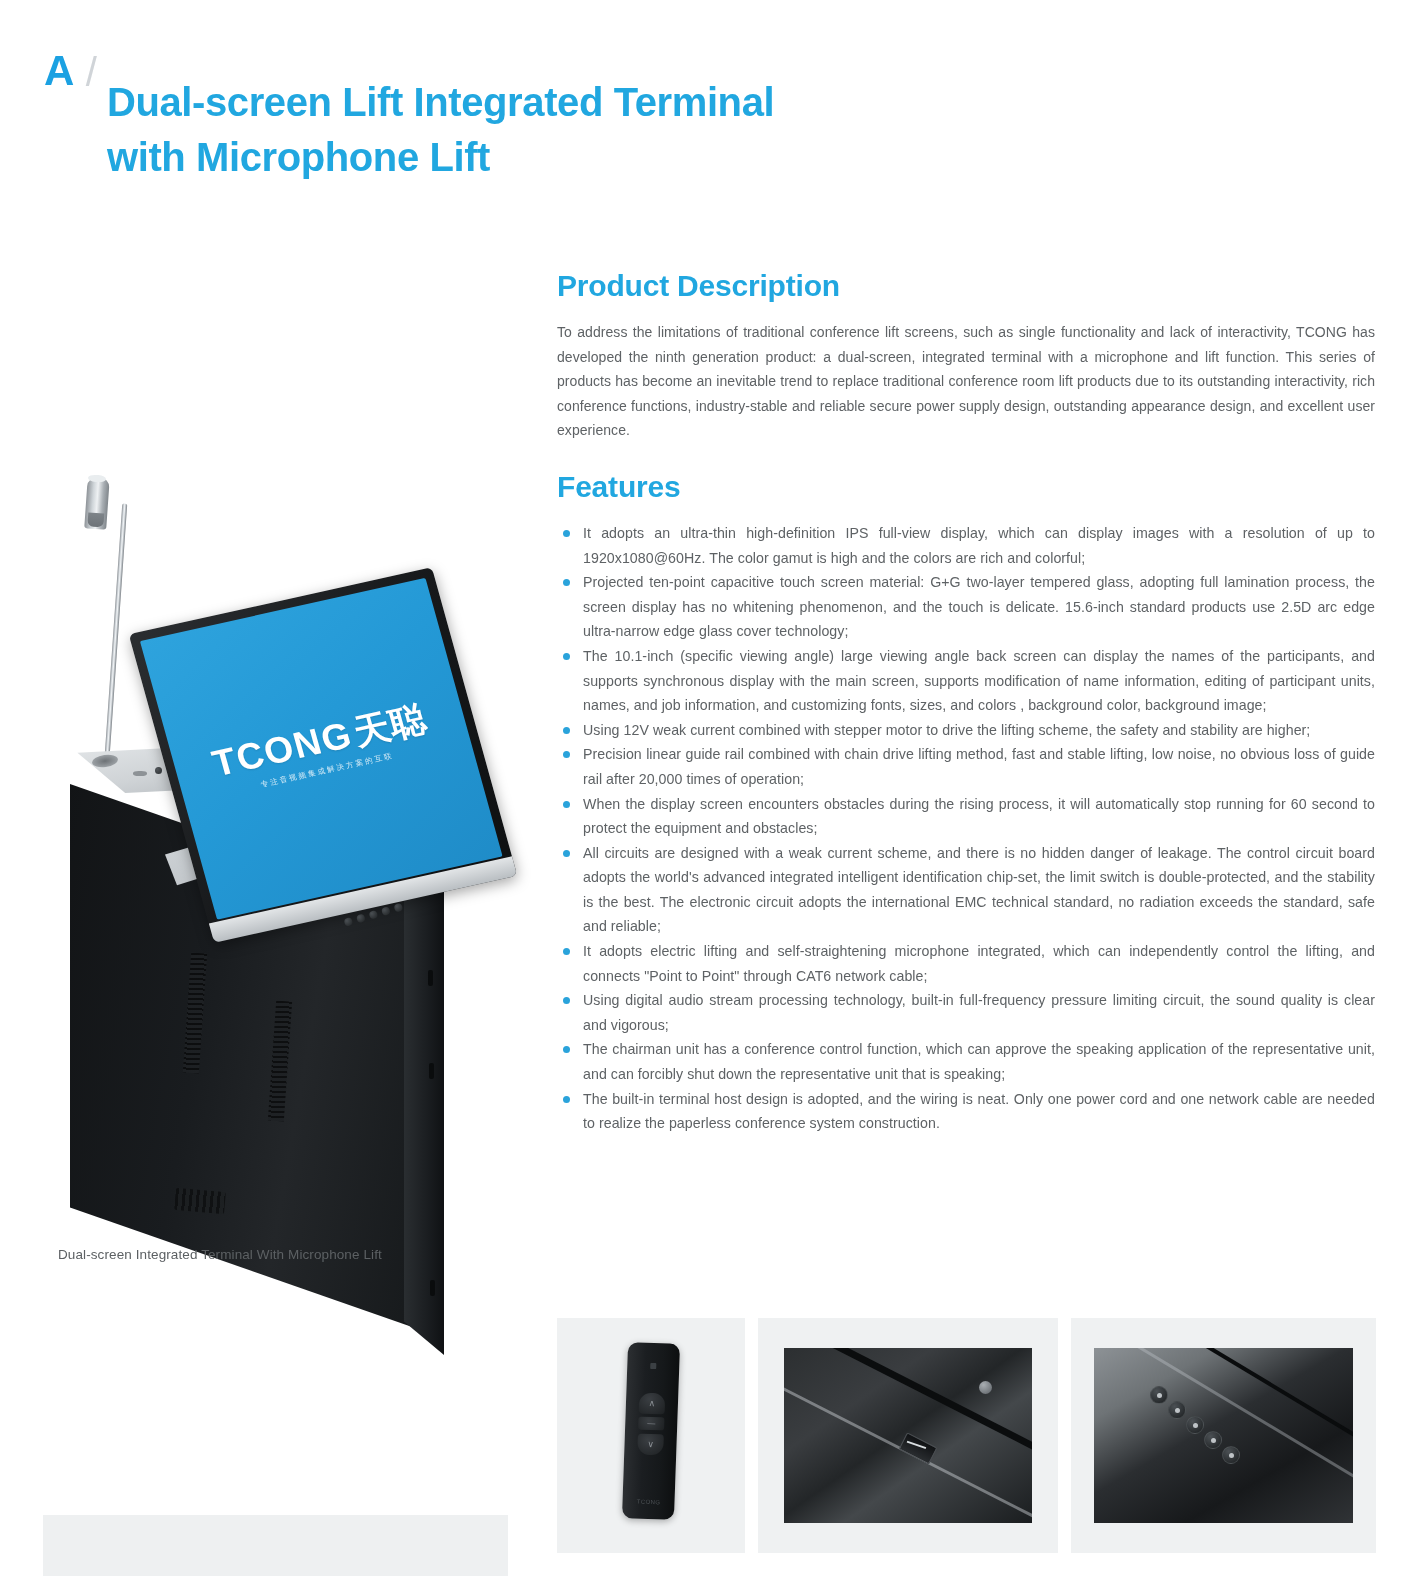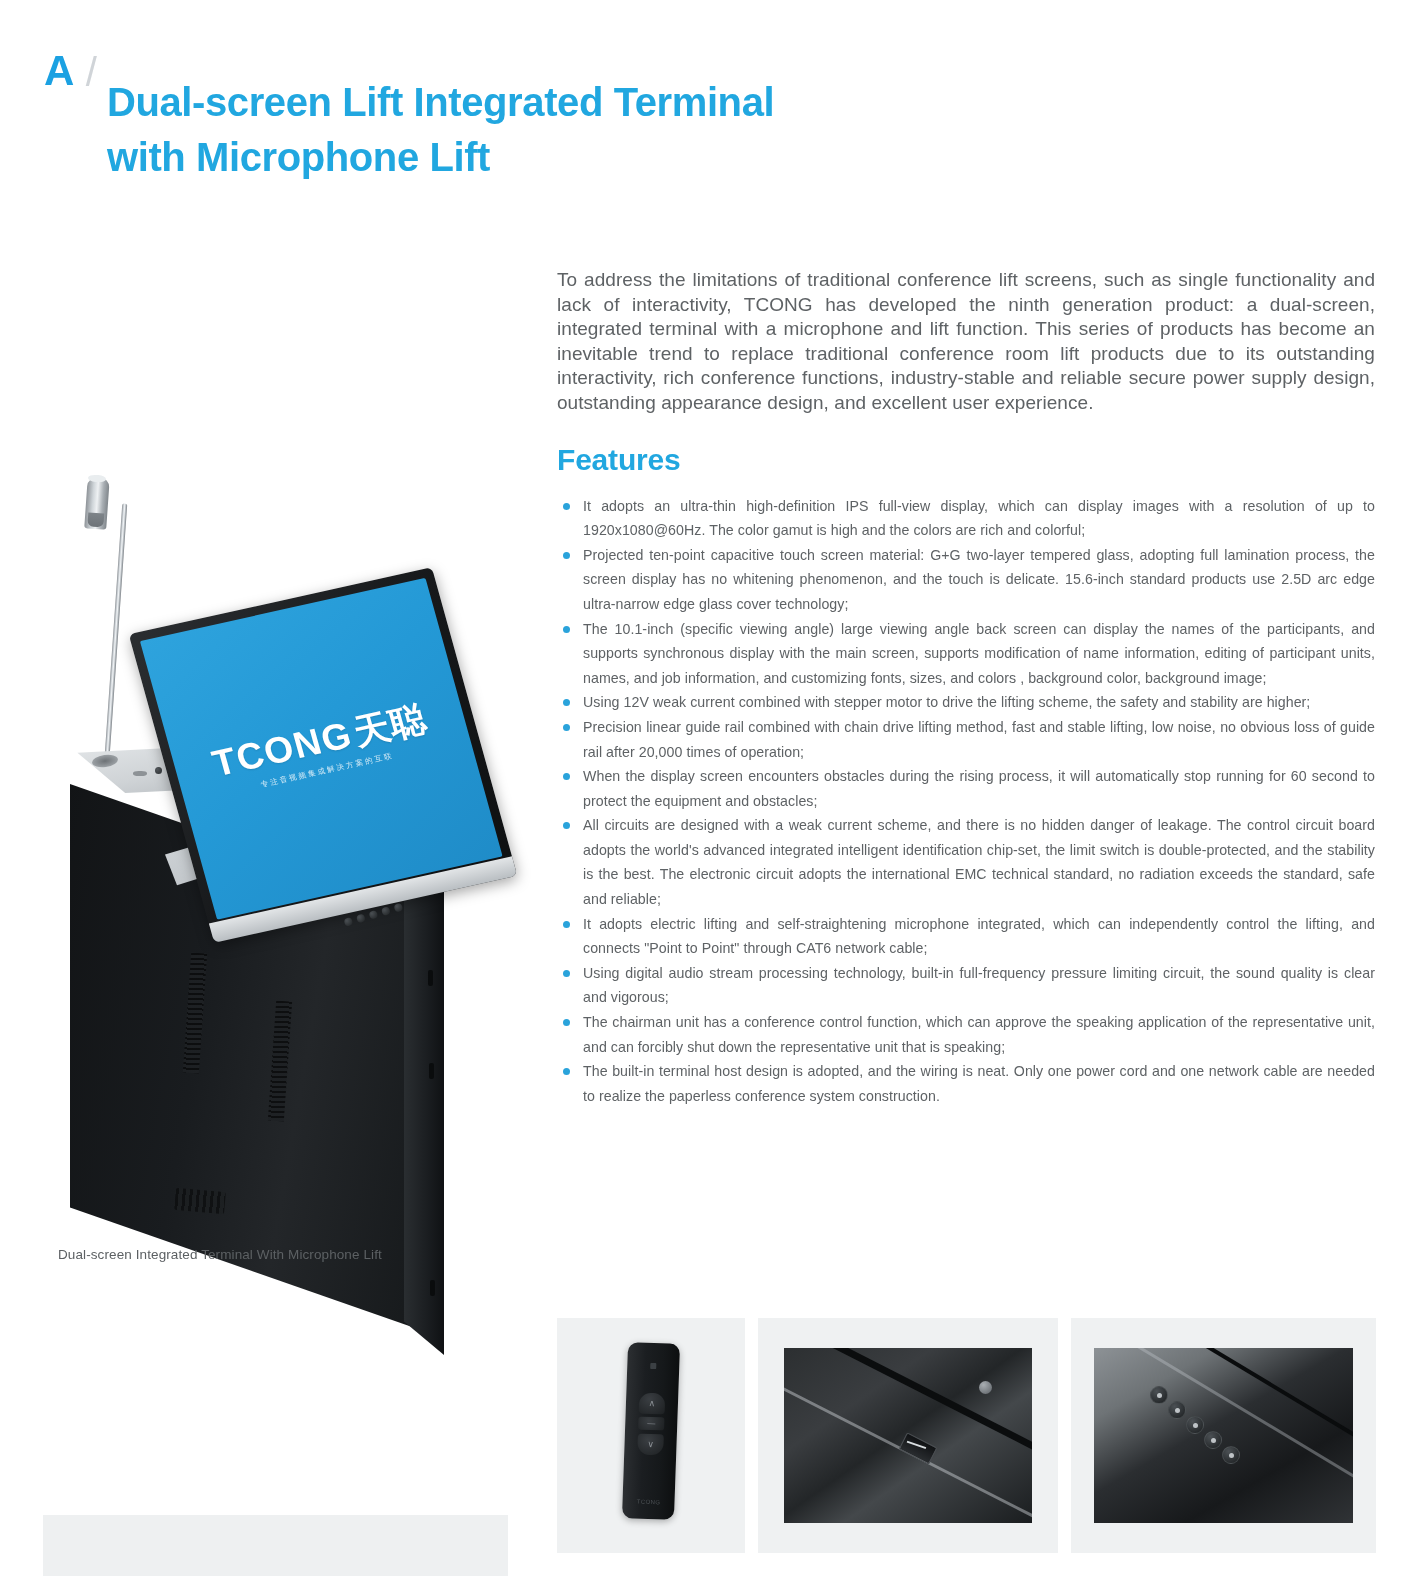--- a/index.html
+++ b/index.html
@@ -274,21 +274,21 @@
   }
   .section-heading {
     font-size: 30px;
     font-weight: bold;
     color: #21a7e0;
     letter-spacing: -0.2px;
     margin: 0 0 16px 0;
     line-height: 36px;
   }
   .desc-paragraph {
-    font-size: 19px;
+    font-size: 14px;
     line-height: 24.6px;
     color: #5e6265;
     text-align: justify;
     margin: 0 0 26px 0;
     letter-spacing: 0.05px;
   }
   .features-heading { margin-top: 0; }
 
   ul.feature-list {
     list-style: none;
@@ -526,20 +526,21 @@
   <div class="thumb-wide">
     
     
     
     
   </div>
 </div>
 
 <div class="right-col">
 
+  <h2 class="section-heading">Product Description</h2>
   <p class="desc-paragraph">To address the limitations of traditional conference lift screens, such as single functionality and lack of interactivity, TCONG has developed the ninth generation product: a dual-screen, integrated terminal with a microphone and lift function. This series of products has become an inevitable trend to replace traditional conference room lift products due to its outstanding interactivity, rich conference functions, industry-stable and reliable secure power supply design, outstanding appearance design, and excellent user experience.</p>
 
   <h2 class="section-heading features-heading">Features</h2>
 
   <ul class="feature-list">
     <li>It adopts an ultra-thin high-definition IPS full-view display, which can display images with a resolution of up to 1920x1080@60Hz. The color gamut is high and the colors are rich and colorful;</li>
     <li>Projected ten-point capacitive touch screen material: G+G two-layer tempered glass, adopting full lamination process, the screen display has no whitening phenomenon, and the touch is delicate. 15.6-inch standard products use 2.5D arc edge ultra-narrow edge glass cover technology;</li>
     <li>The 10.1-inch (specific viewing angle) large viewing angle back screen can display the names of the participants, and supports synchronous display with the main screen, supports modification of name information, editing of participant units, names, and job information, and customizing fonts, sizes, and colors , background color, background image;</li>
     <li>Using 12V weak current combined with stepper motor to drive the lifting scheme, the safety and stability are higher;</li>
     <li>Precision linear guide rail combined with chain drive lifting method, fast and stable lifting, low noise, no obvious loss of guide rail after 20,000 times of operation;</li>

